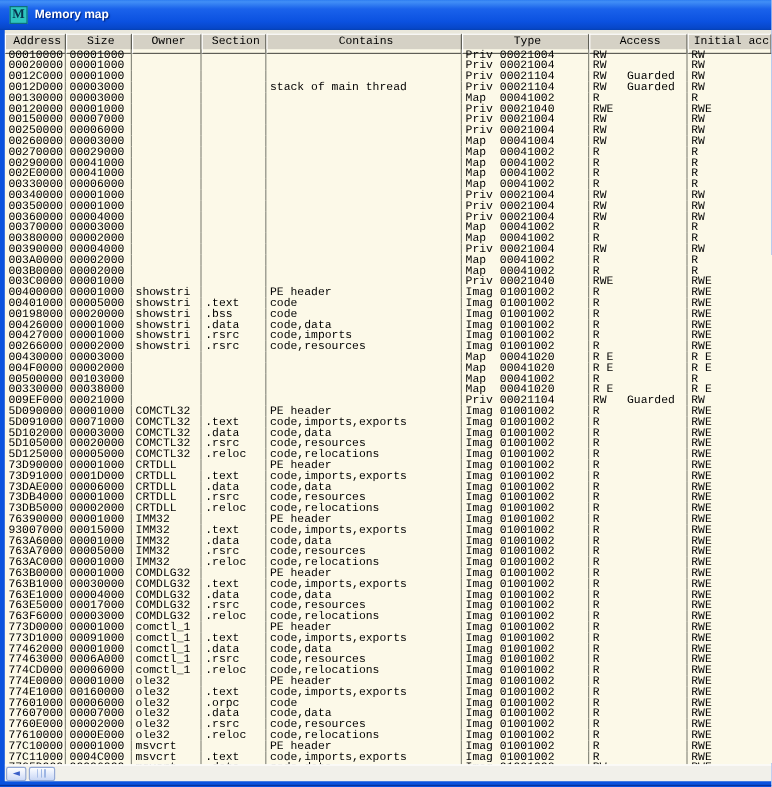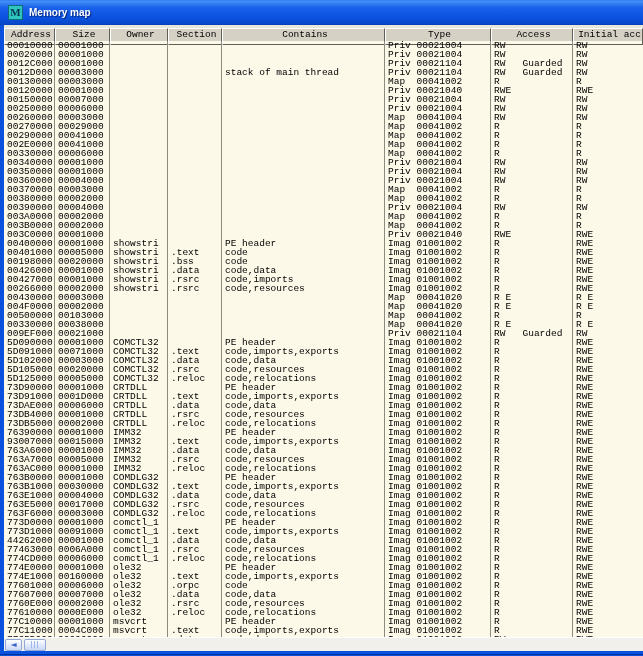--- a/index.html
+++ b/index.html
@@ -634,21 +634,21 @@
           <div class="cell col0">773D1000</div>
           <div class="cell col1">00091000</div>
           <div class="cell col2">comctl_1</div>
           <div class="cell col3">.text</div>
           <div class="cell col4">code,imports,exports</div>
           <div class="cell col5">Imag 01001002</div>
           <div class="cell col6">R</div>
           <div class="cell col7">RWE</div>
         </div>
         <div class="row">
-          <div class="cell col0">44262000</div>
+          <div class="cell col0">77462000</div>
           <div class="cell col1">00001000</div>
           <div class="cell col2">comctl_1</div>
           <div class="cell col3">.data</div>
           <div class="cell col4">code,data</div>
           <div class="cell col5">Imag 01001002</div>
           <div class="cell col6">R</div>
           <div class="cell col7">RWE</div>
         </div>
         <div class="row">
           <div class="cell col0">77463000</div>

